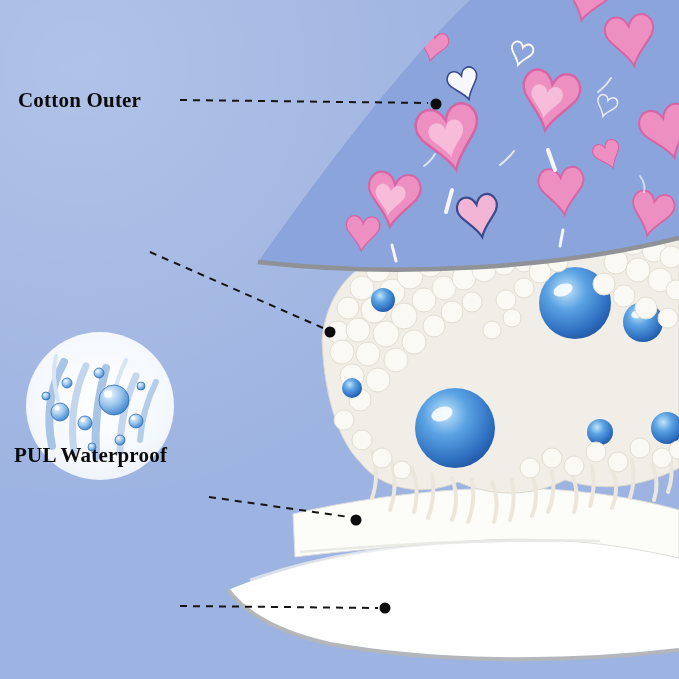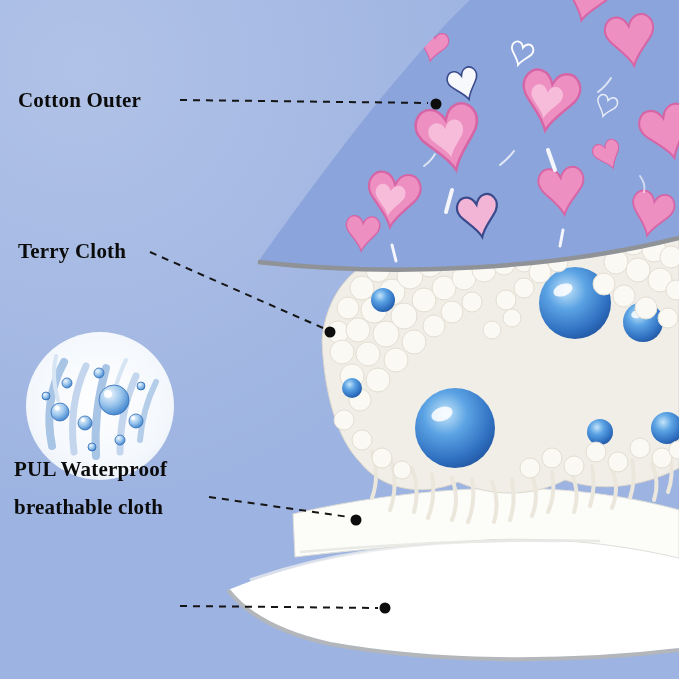--- a/index.html
+++ b/index.html
@@ -267,23 +267,19 @@
         <line x1="180" y1="606" x2="378" y2="608"></line>
         <circle cx="385" cy="608" r="5.5" fill="#0d0d0d" stroke="none"></circle>
       </g>
     </g>
   </svg>
 
   <div class="label" style="left:18px;top:88px;">
     <span>Cotton Outer</span>
   </div>
 
-  <div class="label" style="left:18px;top:239px;">
-    <span>Terry Cloth</span>
+
+  <div class="label label-pul" style="left:14px;top:436px;">
+    <span class="line">PUL Waterproof</span>
   </div>
 
-  <div class="label label-pul" style="left:14px;top:450px;">
-    <span class="line">PUL Waterproof</span>
-    <span class="line">breathable cloth</span>
-  </div>
-
 
 </div>
 
 </body></html>

